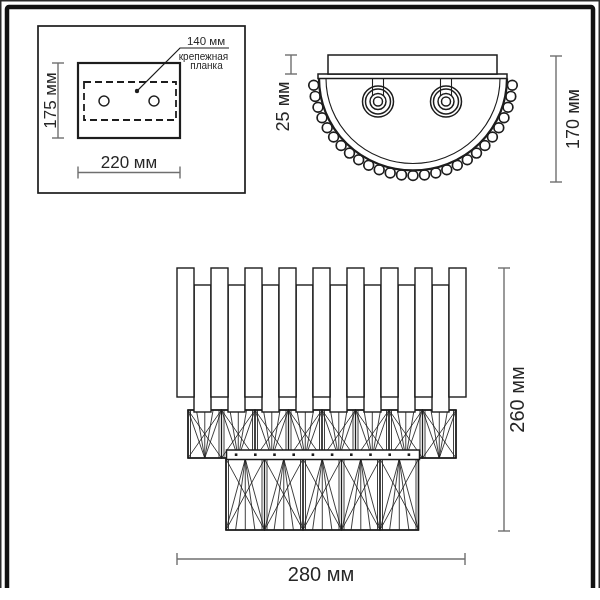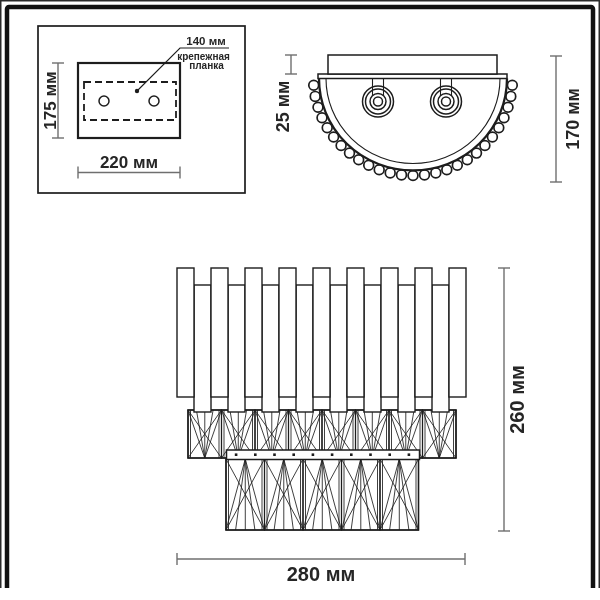--- a/index.html
+++ b/index.html
@@ -1,16 +1,16 @@
 <!DOCTYPE html>
 <html><head>
 <meta charset="utf-8">
 <style>
   html,body{margin:0;padding:0;background:#ffffff;}
-  .stage{width:600px;height:588px;position:relative;background:#fff;overflow:hidden;font-weight:bold;}
+  .stage{width:600px;height:588px;position:relative;background:#fff;overflow:hidden;}
   svg{display:block;}
   text{font-family:"Liberation Sans", sans-serif;fill:#262626;}
   .ln{stroke:#1d1d1d;fill:none;stroke-width:1.5;}
   .ln2{stroke:#1d1d1d;fill:none;stroke-width:2.3;}
   .lnthin{stroke:#1d1d1d;fill:none;stroke-width:1.1;}
   .wfill{fill:#ffffff;}
   .rod{fill:#ffffff;stroke:#1d1d1d;stroke-width:1.4;}
   .bead{fill:#ffffff;stroke:#1d1d1d;stroke-width:1.7;}
   .tier{fill:#ffffff;stroke:#1d1d1d;stroke-width:1.5;}
   .pln{stroke:#1d1d1d;stroke-width:0.85;fill:none;}

